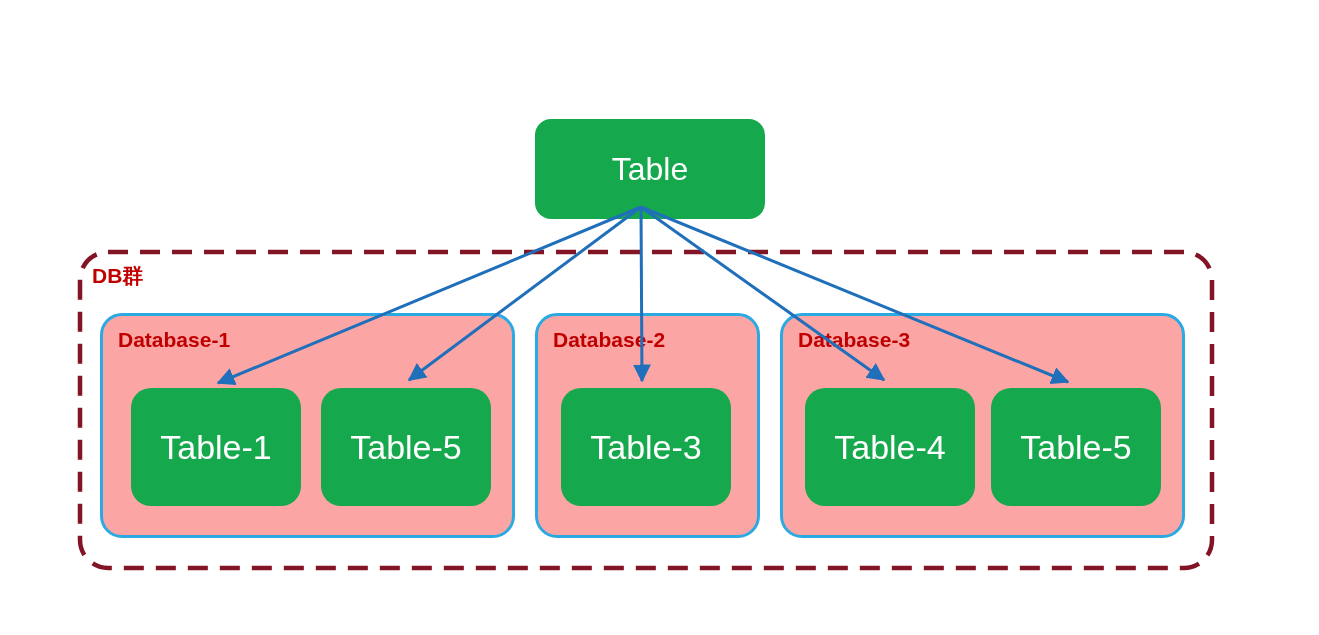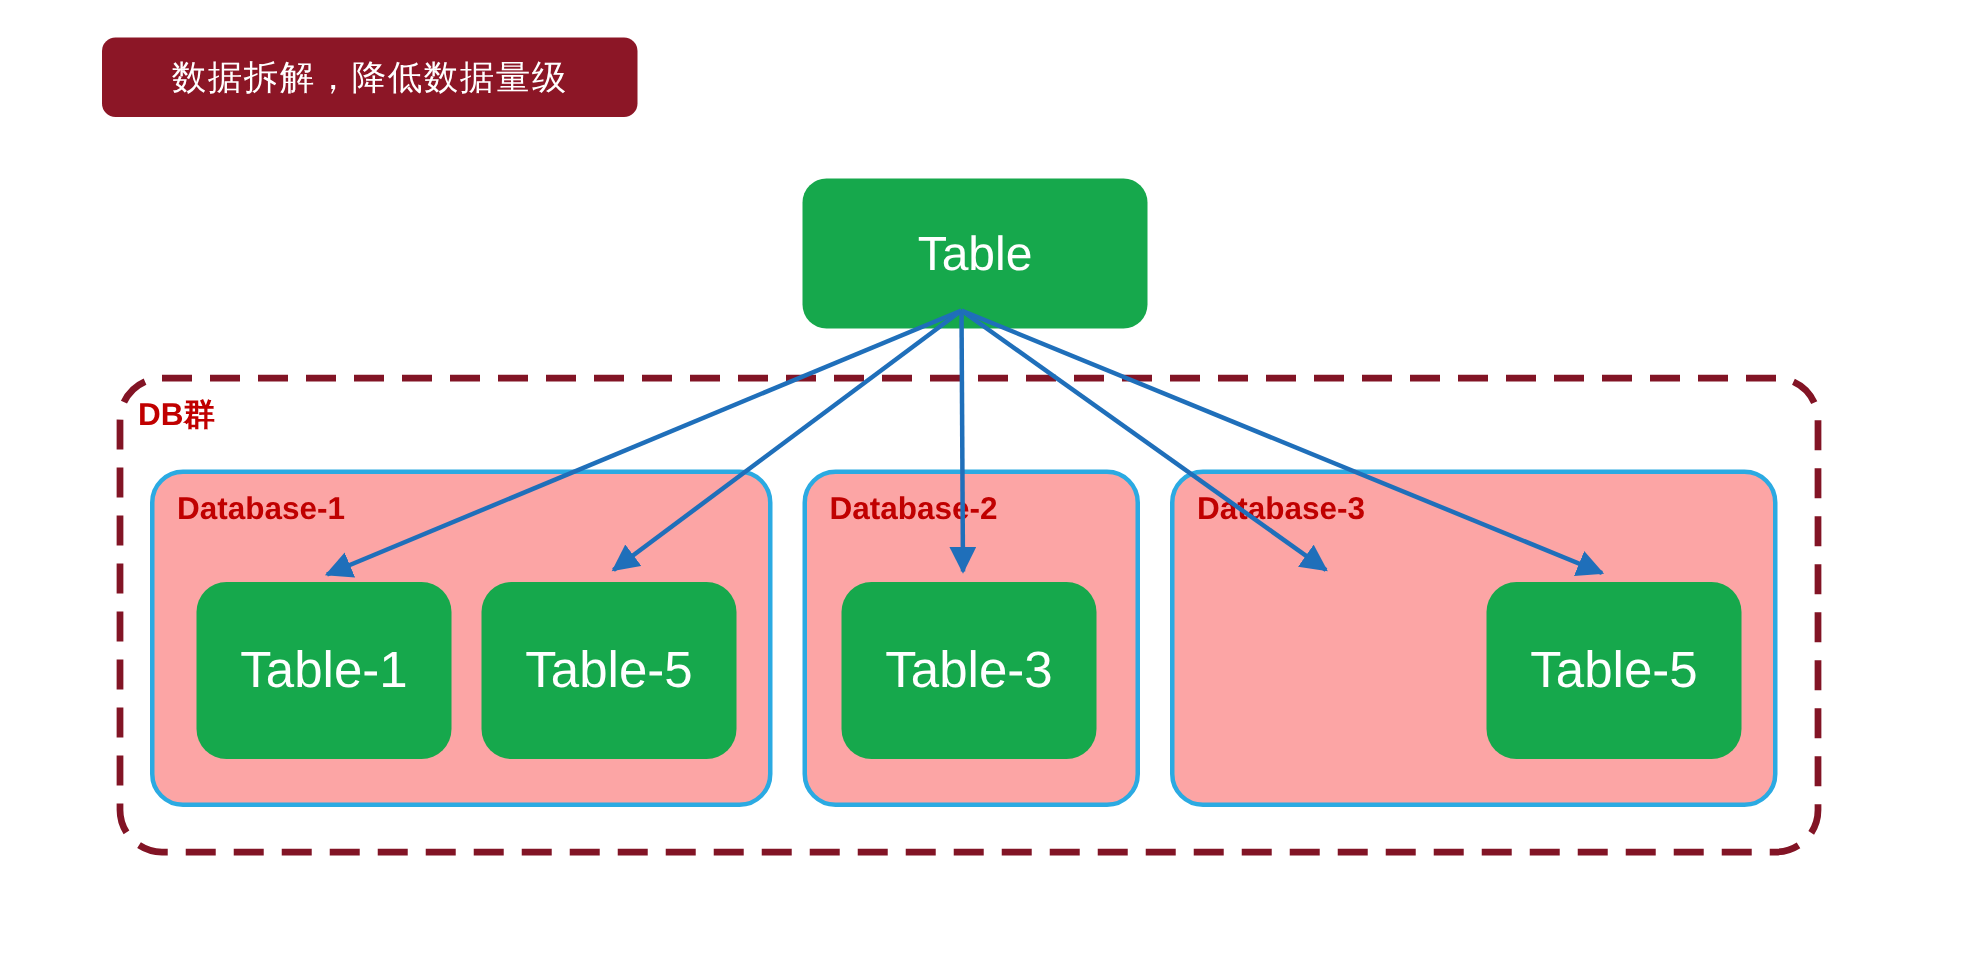--- a/index.html
+++ b/index.html
@@ -126,23 +126,20 @@
     stroke: var(--cluster-border, #821425);
     stroke-width: 4.5;
     stroke-dasharray: 20 12;
   }
 </style>
 </head>
 <body>
 
 <div class="canvas">
 
-  <div class="banner">
-    <span>数据拆解，降低数据量级</span>
-  </div>
 
   <div class="node root">
     <span>Table</span>
   </div>
 
   <div class="cluster">
     <div class="cluster-label">DB群</div>
 
     <div class="db db1">
       <div class="db-label">Database-1</div>
@@ -156,20 +153,23 @@
 
     <div class="db db2">
       <div class="db-label">Database-2</div>
       <div class="node t t3">
         <span>Table-3</span>
       </div>
     </div>
 
     <div class="db db3">
       <div class="db-label">Database-3</div>
+      <div class="node t t4">
+        <span>Table-4</span>
+      </div>
       <div class="node t t5">
         <span>Table-5</span>
       </div>
     </div>
   </div>
 
   <svg class="overlay" id="overlay" viewBox="0 0 1319 635" xmlns="http://www.w3.org/2000/svg">
     <defs>
       <marker id="arrowhead" markerUnits="strokeWidth" markerWidth="7" markerHeight="7" refX="5.5" refY="3" orient="auto">
         <path d="M0,0 L6,3 L0,6 Z" fill="#1F6FBA"></path>

